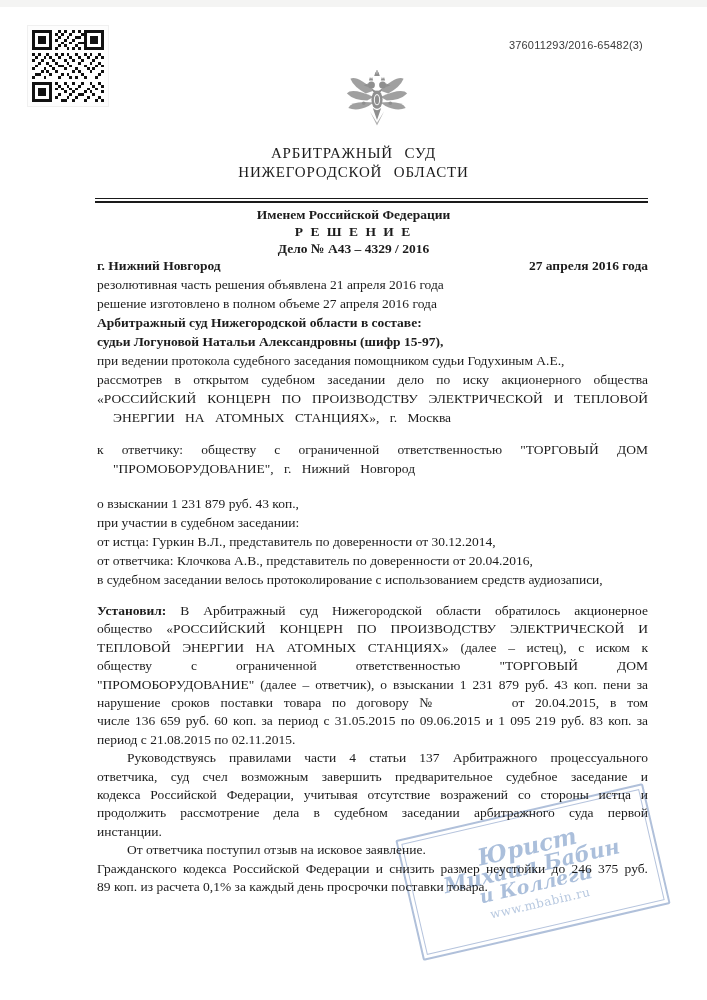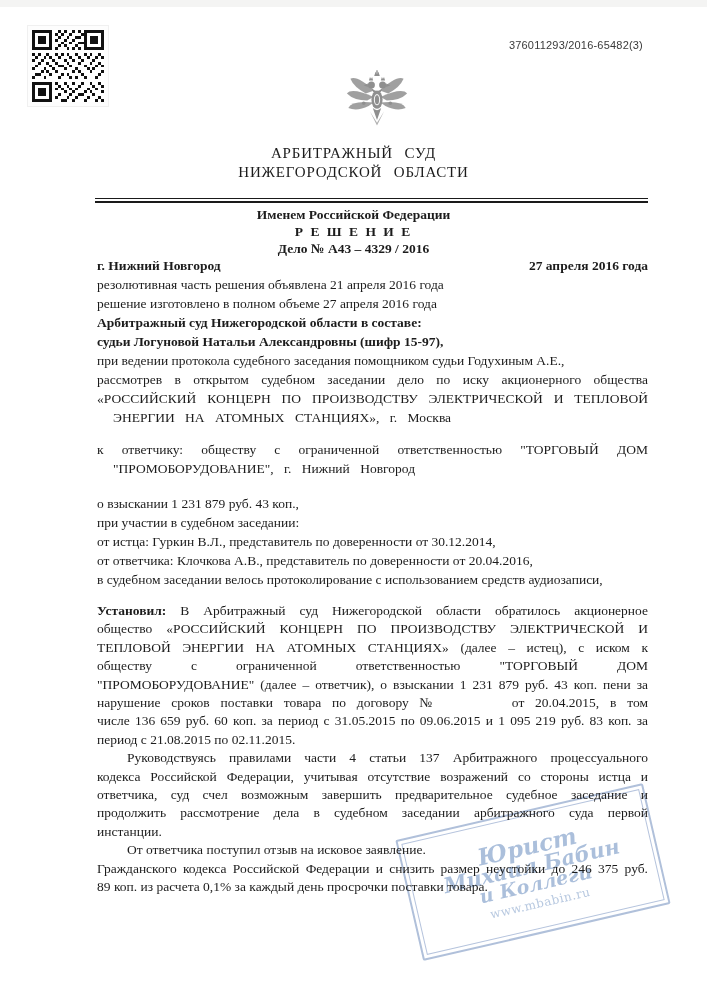--- a/index.html
+++ b/index.html
@@ -205,22 +205,22 @@
       <div class="ln j">"ПРОМОБОРУДОВАНИЕ" (далее – ответчик), о взыскании 1 231 879 руб. 43 коп. пени за</div>
       <div class="ln j">
         <span>нарушение сроков поставки товара по договору №</span><span class="redact-gap"></span><span>от 20.04.2015, в том</span>
       </div>
       <div class="ln j">числе 136 659 руб. 60 коп. за период с 31.05.2015 по 09.06.2015 и 1 095 219 руб. 83 коп. за</div>
       <div class="ln">период с 21.08.2015 по 02.11.2015.</div>
     </div>
 
     <div class="para">
       <div class="ln j indent">Руководствуясь правилами части 4 статьи 137 Арбитражного процессуального</div>
+      <div class="ln j">ответчика, суд счел возможным завершить предварительное судебное заседание и</div>
       <div class="ln j">кодекса Российской Федерации, учитывая отсутствие возражений со стороны истца и</div>
-      <div class="ln j">ответчика, суд счел возможным завершить предварительное судебное заседание и</div>
       <div class="ln j">продолжить рассмотрение дела в судебном заседании арбитражного суда первой</div>
       <div class="ln">инстанции.</div>
     </div>
 
     <div class="para">
       <div class="ln indent">От ответчика поступил отзыв на исковое заявление.</div>
     </div>
 
     <div class="para">
       <div class="ln j">Гражданского кодекса Российской Федерации и снизить размер неустойки до 246 375 руб.</div>

